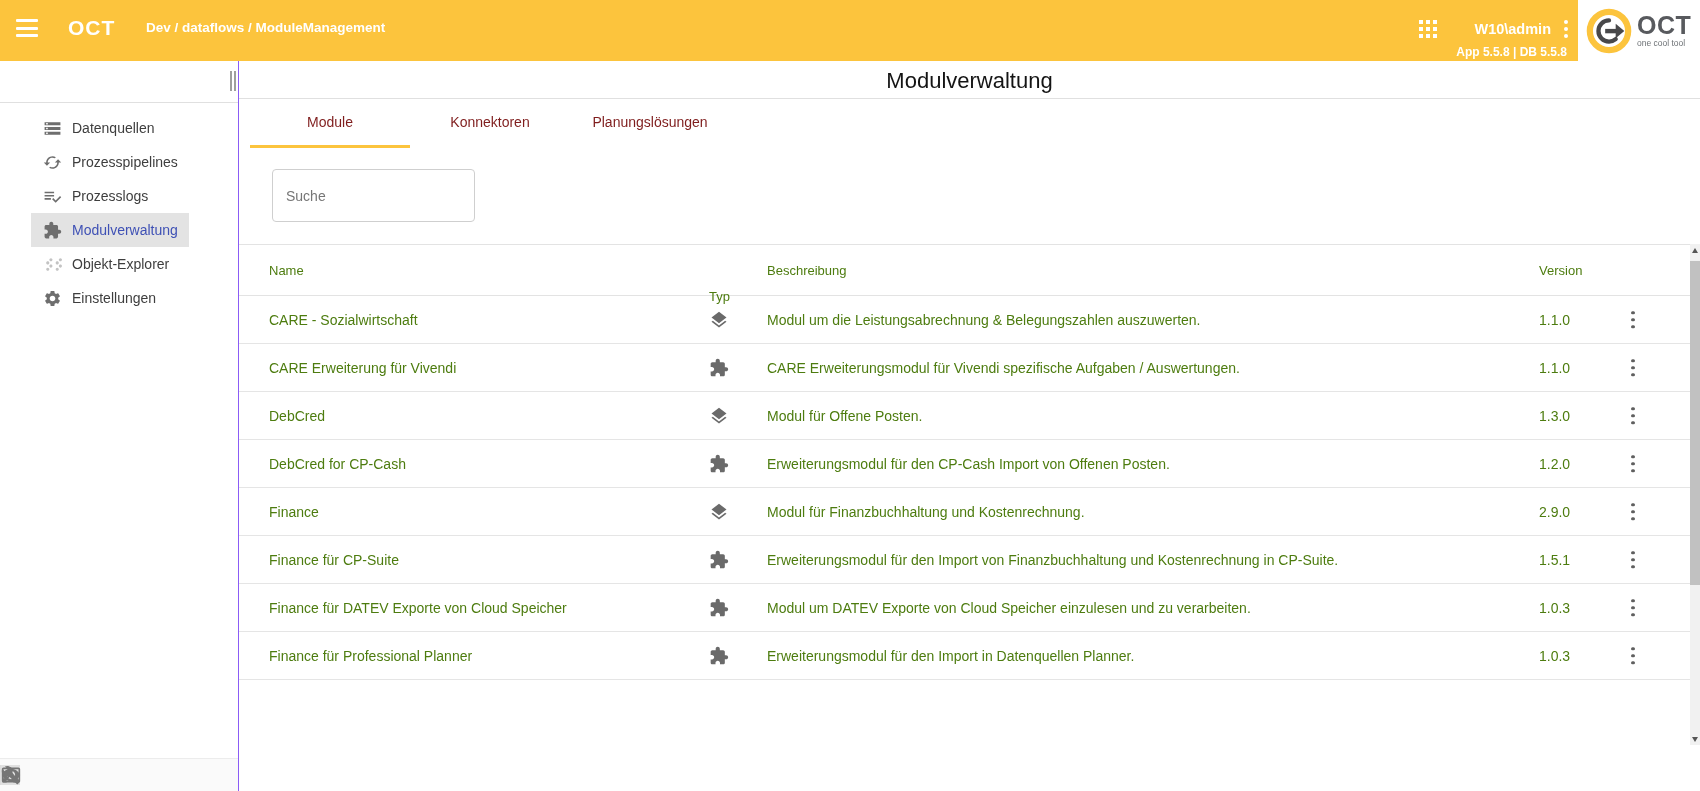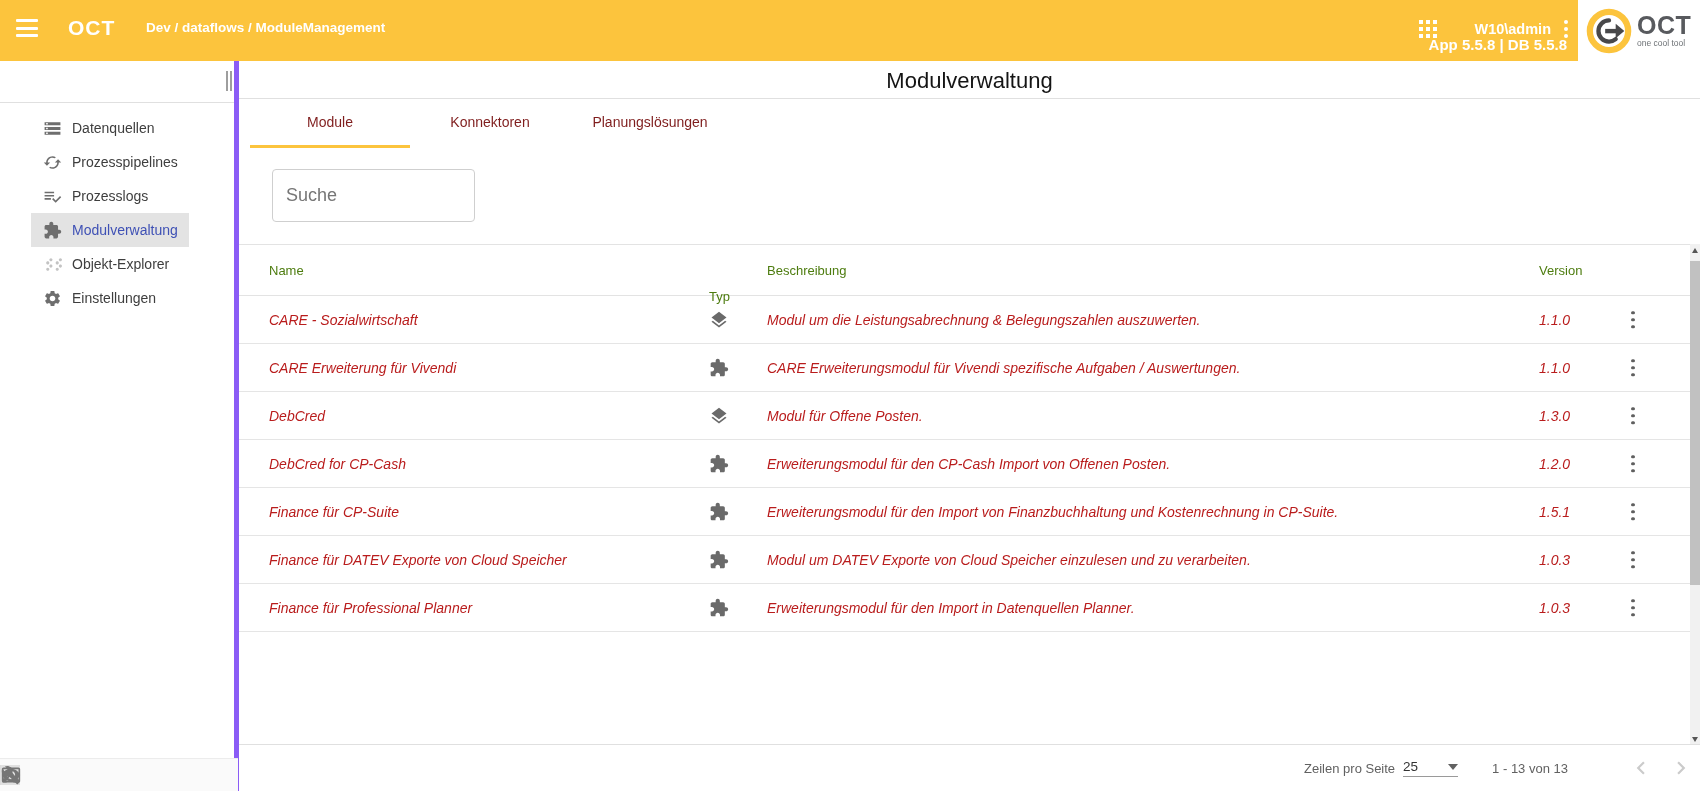--- a/index.html
+++ b/index.html
@@ -11,30 +11,30 @@
   .topbar { position:absolute; left:0; top:0; width:1700px; height:73px; background:#fcc43d; }
   .hamburger { position:absolute; left:16px; top:19px; width:24px; height:22px; cursor:pointer; }
   .hamburger i { display:block; width:22px; height:3px; background:#fff; border-radius:1px; margin:0 0 4.5px 0; }
   .tb-title { position:absolute; left:68px; top:16px; color:#fff; font-size:21px; font-weight:bold; letter-spacing:1px; }
   .tb-breadcrumb { position:absolute; left:146px; top:20px; color:#fff; font-size:13.5px; font-weight:bold; }
   .tb-grid { position:absolute; left:1419px; top:20px; color:#fff; cursor:pointer; }
   .tb-user { position:absolute; right:128px; top:18px; display:flex; align-items:center; gap:9px; }
   .tb-user-name { color:#fff; font-size:14.5px; font-weight:bold; }
   .tb-kebab { display:flex; flex-direction:column; gap:3px; padding:2px 4px; cursor:pointer; }
   .tb-kebab i { width:4px; height:4px; border-radius:50%; background:#fff; }
-  .tb-versions { position:absolute; right:133px; top:36px; color:#fff; font-size:15px; font-weight:bold; }
+  .tb-versions { position:absolute; right:133px; top:45px; color:#fff; font-size:12px; font-weight:bold; }
   .logobox { position:absolute; right:0; top:0; width:122px; height:61px; background:#fff;
              display:flex; align-items:center; padding-left:8px; gap:5px; }
   .logo-texts { display:flex; flex-direction:column; align-items:flex-start; }
   .logo-oct { font-size:25px; font-weight:bold; color:#585a5e; letter-spacing:0.5px; line-height:24px; }
   .logo-tag { font-size:8.5px; color:#6e7276; margin-top:1px; }
 
   
   .sidebar { position:absolute; left:0; top:61px; width:239px; height:730px; background:#fff;
-             border-right:5px solid #8b5cf6; }
+             border-right:1px solid #8b5cf6; }
   .side-top { height:42px; border-bottom:1px solid #e0e0e0; position:relative; }
   .splitter { position:absolute; right:2px; top:10px; display:flex; gap:2px; cursor:col-resize; }
   .splitter i { width:2px; height:20px; background:#9e9e9e; }
   .side-menu { margin-top:8px; }
   .side-item { margin-left:31px; width:158px; height:34px; display:flex; align-items:center;
                padding-left:12px; gap:10px; cursor:pointer; }
   .side-item .icn { color:#6e6e6e; }
   .side-item .lbl { font-size:14px; color:#3e3e3e; white-space:nowrap; }
   .side-item.selected { background:#e3e3e3; }
   .side-item.selected .lbl { color:#3f51b5; }
@@ -48,32 +48,32 @@
   
   .main { position:absolute; left:239px; top:61px; width:1461px; height:730px; background:#fff; }
   .titlebar { height:38px; border-bottom:1px solid #e0e0e0; }
   .titlebar h1 { text-align:center; font-size:22px; font-weight:500; color:#141414; line-height:40px; }
   .tabsrow { display:flex; margin-left:11px; }
   .tab { width:160px; height:49px; display:flex; align-items:center; justify-content:center;
          font-size:14px; color:#7f1d1d; border-bottom:3px solid transparent; cursor:pointer; }
   .tab.active { border-bottom-color:#fcc43d; }
   .searchbox { margin:21px 0 0 33px; width:203px; height:53px; border:1px solid #cfcfcf; border-radius:4px; }
   .searchbox input { width:100%; height:100%; border:none; outline:none; background:transparent;
-                     font-family:inherit; font-size:18px; color:#767676; padding-left:13px; }
+                     font-family:inherit; font-size:14px; color:#767676; padding-left:13px; }
   .searchbox input::placeholder { color:#767676; opacity:1; }
 
   .table { margin-top:22px; }
   .trow { position:relative; height:48px; border-bottom:1px solid #e5e5e5; }
   .thead { position:relative; height:52px; border-top:1px solid #e3e3e3; border-bottom:1px solid #e3e3e3; }
   .cell { position:absolute; top:50%; transform:translateY(-50%); white-space:nowrap; }
   .hc { font-size:13px; color:#4d7c0f; font-weight:500; font-style:normal; }
   .c-name { left:30px; }  .c-typ { left:470px; width:20px; }  .c-desc { left:528px; }
   .c-ver { left:1300px; } .c-kebab { left:1386px; }
   .h-typ { left:470px;margin-top:26px; }  .h-ver { left:1300px; }
-  .trow .txt { font-size:14px; font-style:italic; color:#b91c1c; }
+  .trow .txt { font-size:14px; color:#4d7c0f; }
   .trow.green .txt { color:#5ab43a; font-style:normal; }
   .typ-icn { color:#6a6a6a; }
   .trow .icn-module, .trow .icn-extension { display:none; }
   .trow.t-module .icn-module { display:block; }
   .trow.t-extension .icn-extension { display:block; }
   .kebab { display:flex; flex-direction:column; gap:3.5px; padding:3px 6px; cursor:pointer; }
   .kebab i { width:3.5px; height:3.5px; border-radius:50%; background:#5f5f5f; }
 
   
   .scrollbar { position:absolute; right:0; top:183px; width:10px; height:501px; background:#f1f1f1; }
@@ -310,20 +310,36 @@
     <span class="cell txt c-desc">Erweiterungsmodul für den CP-Cash Import von Offenen Posten.</span>
     <span class="cell txt c-ver">1.2.0</span>
     <span class="cell c-kebab kebab">
             <i></i>
             <i></i>
             <i></i>
           </span>
   </div>
 
 
+  <div class="trow t-module">
+    <span class="cell txt c-name">Finance</span>
+    <span class="cell c-typ typ-icn">
+      <svg class="icn-module" width="20" height="20" viewBox="0 0 24 24" fill="currentColor">
+              <path d="M11.99 18.54l-7.37-5.73L3 14.07l9 7 9-7-1.63-1.27-7.38 5.73zM12 16l7.36-5.73L21 9l-9-7-9 7 1.63 1.27L12 16z"></path>
+            </svg>
+
+    </span>
+    <span class="cell txt c-desc">Modul für Finanzbuchhaltung und Kostenrechnung.</span>
+    <span class="cell txt c-ver">2.9.0</span>
+    <span class="cell c-kebab kebab">
+            <i></i>
+            <i></i>
+            <i></i>
+          </span>
+  </div>
 
   <div class="trow t-extension">
     <span class="cell txt c-name">Finance für CP-Suite</span>
     <span class="cell c-typ typ-icn">
 
       <svg class="icn-extension" width="20" height="20" viewBox="0 0 24 24" fill="currentColor">
               <path d="M20.5 11H19V7c0-1.1-.9-2-2-2h-4V3.5C13 2.12 11.88 1 10.5 1S8 2.12 8 3.5V5H4c-1.1 0-1.99.9-1.99 2v3.8H3.5c1.49 0 2.7 1.21 2.7 2.7s-1.21 2.7-2.7 2.7H2V20c0 1.1.9 2 2 2h3.8v-1.5c0-1.49 1.21-2.7 2.7-2.7 1.49 0 2.7 1.21 2.7 2.7V22H17c1.1 0 2-.9 2-2v-4h1.5c1.38 0 2.5-1.12 2.5-2.5S21.88 11 20.5 11z"></path>
             </svg>
     </span>
     <span class="cell txt c-desc">Erweiterungsmodul für den Import von Finanzbuchhaltung und Kostenrechnung in CP-Suite.</span>
@@ -374,31 +390,13 @@
   <div class="scrollbar">
     <div class="sb-up">
         <i></i>
       </div>
     <div class="sb-thumb"></div>
     <div class="sb-down">
         <i></i>
       </div>
   </div>
 
-  <div class="pagefoot">
-    <span class="pf-label">Zeilen pro Seite</span>
-    <span class="rpp">
-      <span class="rpp-val">25</span>
-      <span class="rpp-caret"></span>
-    </span>
-    <span class="pf-range">1 - 13 von 13</span>
-    <span class="pf-chev first">
-      <svg width="26" height="26" viewBox="0 0 24 24" fill="currentColor">
-          <path d="M15.41 7.41L14 6l-6 6 6 6 1.41-1.41L10.83 12z"></path>
-        </svg>
-    </span>
-    <span class="pf-chev">
-      <svg width="26" height="26" viewBox="0 0 24 24" fill="currentColor">
-          <path d="M10 6L8.59 7.41 13.17 12l-4.58 4.59L10 18l6-6z"></path>
-        </svg>
-    </span>
-  </div>
 </div>
 
 </body></html>

